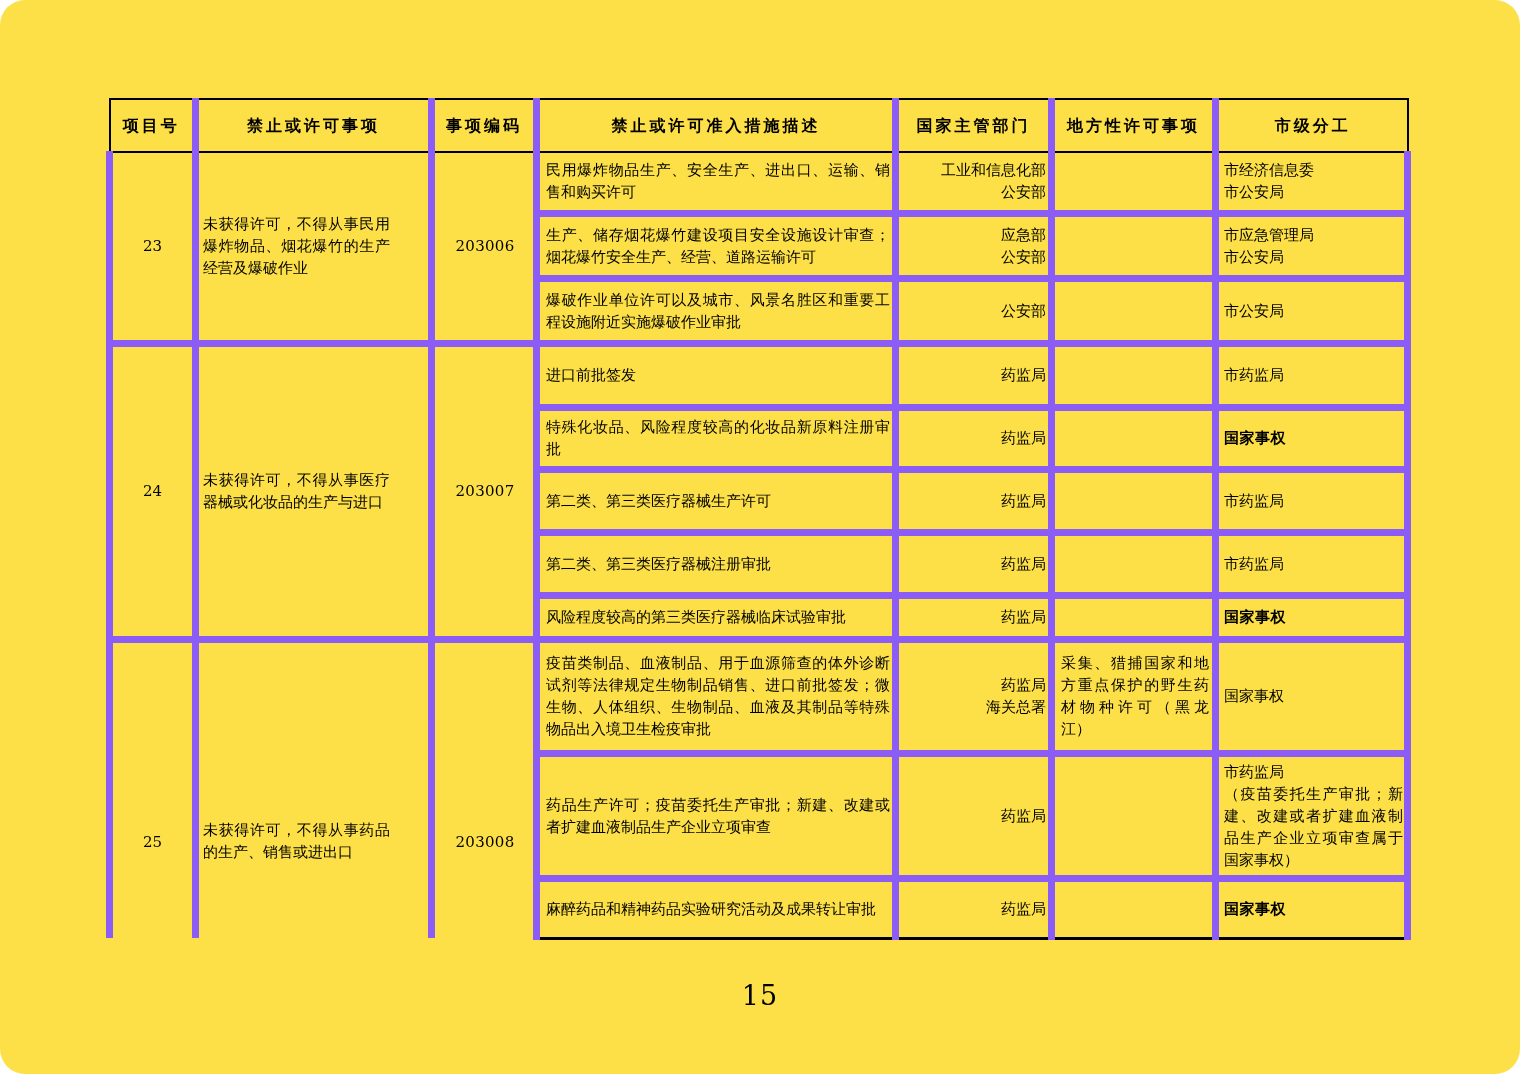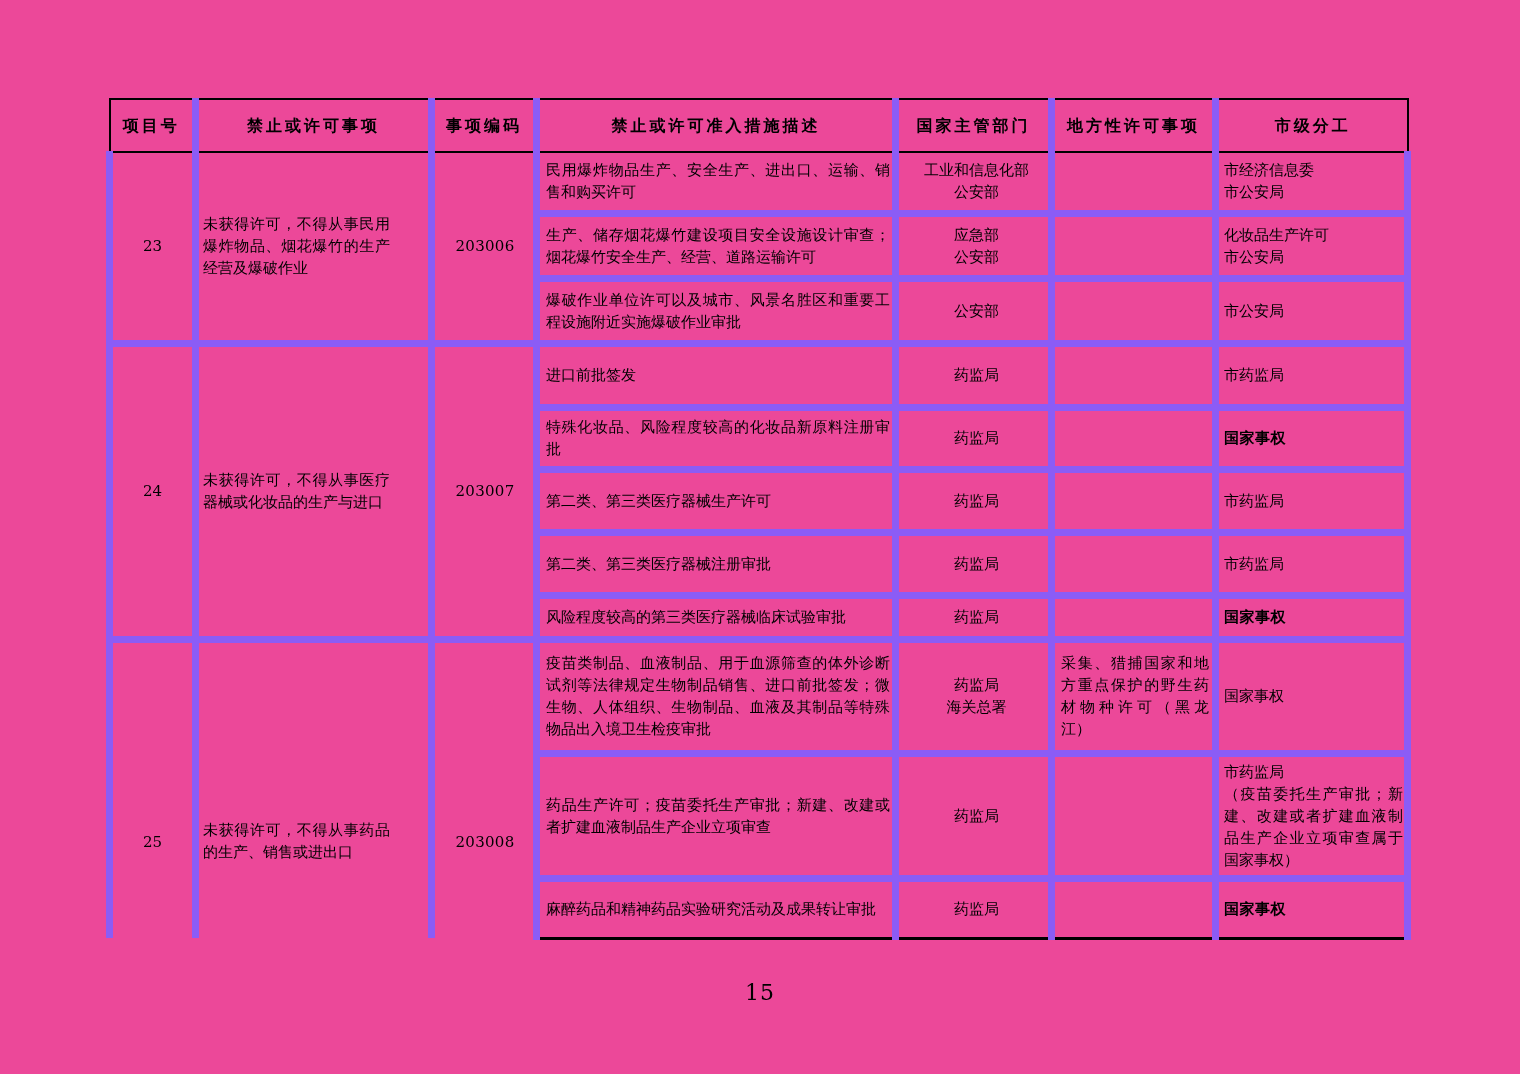--- a/index.html
+++ b/index.html
@@ -1,21 +1,21 @@
 <!DOCTYPE html>
 <html><head>
 <meta charset="utf-8">
 <style>
   html,body { margin:0; padding:0; }
   body {
     width:1520px; height:1074px; background:#ffffff; color:#000;
     font-family:"DejaVu Serif","Liberation Serif",serif;
     position:relative; overflow:hidden;
   }
-  .page { position:relative; width:1520px; height:1074px; background:#ec4899; }
+  .page { position:relative; width:1520px; height:1074px; background:#fde047;border-radius:25px; }
 
   table.permit {
     position:absolute; left:106px; top:98px; width:1298px;
     border-collapse:collapse; table-layout:fixed;
   }
   .permit th, .permit td {
     border:7px solid #8b5cf6; font-size:15px; line-height:22px;
     vertical-align:middle; color:#000; overflow:hidden;
     word-break:break-all;
   }
@@ -25,41 +25,41 @@
     border-top:2.5px solid #000; border-bottom:2px solid #000;
   }
   .permit th:first-child { border-left:2.5px solid #000; }
   .permit th:last-child  { border-right:2.5px solid #000; }
 
   
   .c-id   { text-align:center; font-size:17px; border-left:2.5px solid #000; }
   .c-item { text-align:justify; text-justify:inter-character; padding:4px 38px 4px 4px; }
   .c-code { text-align:center; padding:2px 2px 2px 4px; letter-spacing:0.3px; }
   .c-measure { text-align:justify; text-justify:inter-character; padding:4px 2px 4px 6px; }
-  .c-nat  { text-align:center; padding:4px 2px 4px 8px; white-space:pre-line; }
+  .c-nat  { text-align:right; padding:4px 2px 4px 8px; white-space:pre-line; }
   .c-local{ text-align:justify; text-justify:inter-character; padding:4px 3px 4px 6px; }
   .c-mun  { text-align:justify; text-justify:inter-character; padding:4px 1px 4px 5px;
             white-space:pre-line; border-right:2.5px solid #000; }
 
   
   tr.group-start td { border-top:2px solid #737373; }
 
   
   tr.last-row td.bb { border-bottom:3px solid #000; }
   td.no-bb { border-bottom:none; }
 
   
   td.push-down { padding-top:105px; }
 
   td.bold { font-weight:bold; letter-spacing:0.5px;
             font-family:Liberation Serif, serif; font-size:15px;margin-left:24px; }
 
   .page-number {
     position:absolute; left:0; top:980px; width:1520px;
-    text-align:center; font-size:22px; letter-spacing:1px;
+    text-align:center; font-size:27px; letter-spacing:1px;
   }
 </style>
 </head>
 <body>
 
 <div class="page">
 
   <table class="permit">
     <colgroup>
       <col style="width:86px">
@@ -92,21 +92,21 @@
 公安部</td>
         <td class="c-local"></td>
         <td class="c-mun">市经济信息委
 市公安局</td>
       </tr>
       <tr style="height:65px">
         <td class="c-measure">生产、储存烟花爆竹建设项目安全设施设计审查；烟花爆竹安全生产、经营、道路运输许可</td>
         <td class="c-nat">应急部
 公安部</td>
         <td class="c-local"></td>
-        <td class="c-mun">化妆品生产许可
+        <td class="c-mun">市应急管理局
 市公安局</td>
       </tr>
       <tr style="height:65px">
         <td class="c-measure">爆破作业单位许可以及城市、风景名胜区和重要工程设施附近实施爆破作业审批</td>
         <td class="c-nat">公安部</td>
         <td class="c-local"></td>
         <td class="c-mun">市公安局</td>
       </tr>
 
       <tr style="height:64px" class="group-start">

